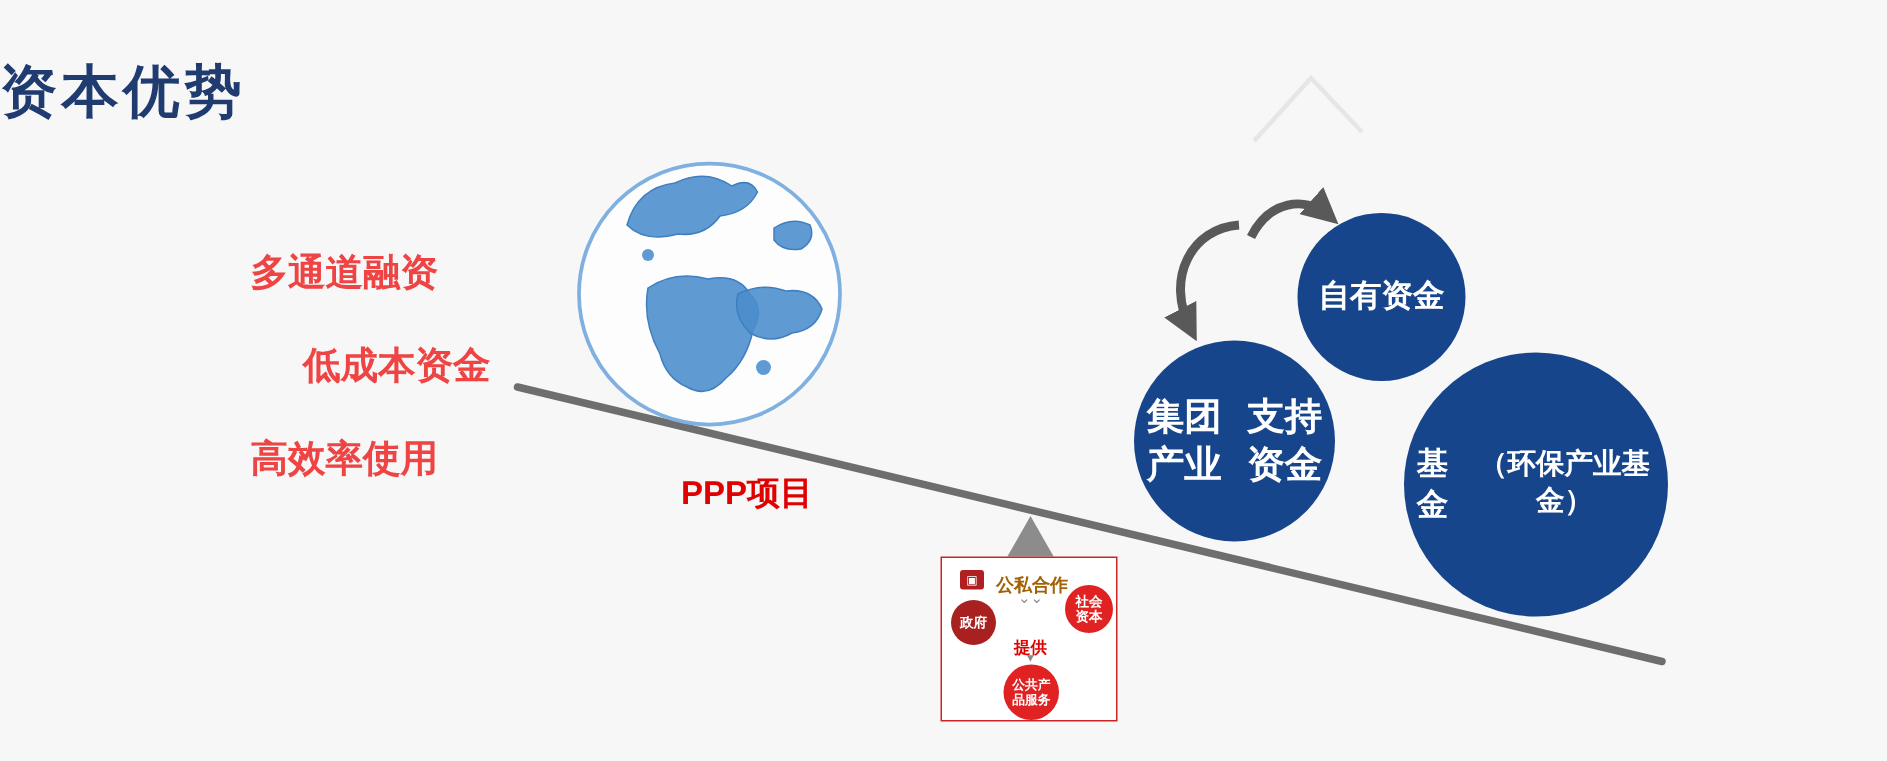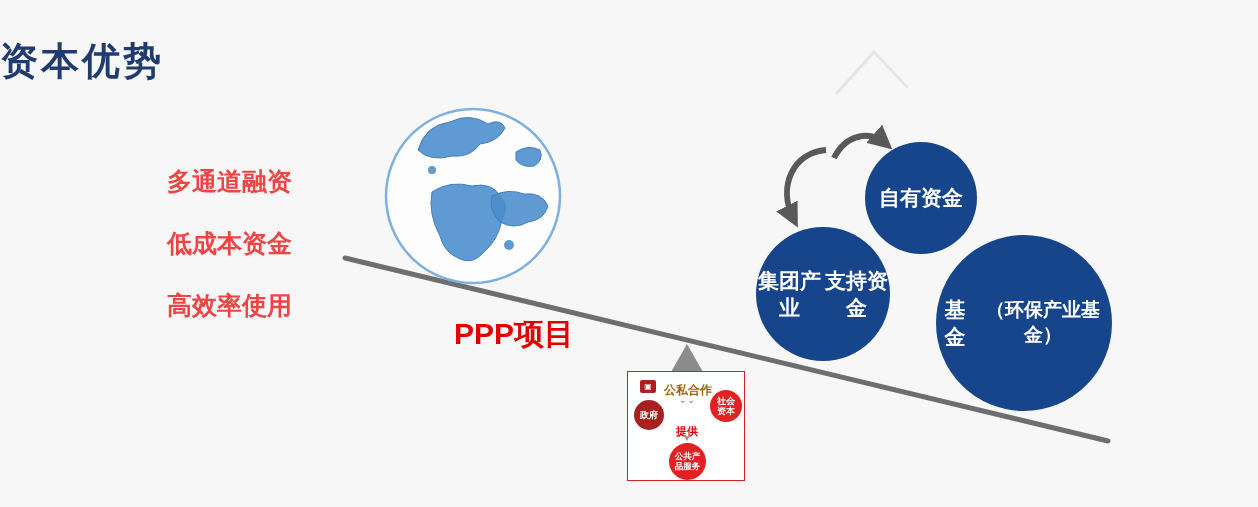--- a/index.html
+++ b/index.html
@@ -1,27 +1,27 @@
 <!DOCTYPE html>
 <html><head>
 <meta charset="utf-8">
 <style>
   html,body{margin:0;padding:0;background:#f7f7f7;font-family:"Liberation Sans","DejaVu Sans",sans-serif;}
   .canvas{position:relative;width:1258px;height:507px;background:#f7f7f7;overflow:hidden;}
   .layer{position:absolute;left:0;top:0;width:1258px;height:507px;}
   .title{position:absolute;top:36px;left:0;width:100%;
          font-size:38px;font-weight:bold;color:#1f3b70;letter-spacing:3px;}
   .left-point{position:absolute;left:167px;font-size:25px;font-weight:bold;color:#ef4444;}
-  .lp1{top:165px;} .lp2{top:227px;} .lp3{top:289px;}
-  .ppp-label{position:absolute;left:454px;top:314px;font-size:30px;font-weight:bold;color:#e00000;}
+  .lp1{top:165px;} .lp2{top:227px;margin-left:35px;} .lp3{top:289px;}
+  .ppp-label{position:absolute;left:454px;top:314px;font-size:22px;font-weight:bold;color:#e00000;}
   .circle{position:absolute;border-radius:50%;background:#17458c;color:#ffffff;
           display:flex;flex-direction:row;align-items:center;justify-content:center;
           text-align:center;font-weight:bold;line-height:1.3;}
   .c-own{left:865px;top:142px;width:112px;height:112px;font-size:21px;}
-  .c-group{left:756px;top:227px;width:134px;height:134px;font-size:21px;}
+  .c-group{left:756px;top:227px;width:134px;height:134px;font-size:25px;}
   .c-fund{left:936px;top:235px;width:176px;height:176px;font-size:21px;}
   .c-fund .sub{font-size:19px;}
   .ppp-box{position:absolute;left:627px;top:371px;width:118px;height:110px;
            background:#ffffff;border:1px solid #cc2222;box-sizing:border-box;}
   .ppp-box .hdr{position:absolute;left:36px;top:10px;font-size:12px;font-weight:bold;color:#a16207;}
   .gov-icon{position:absolute;left:12px;top:8px;width:16px;height:13px;background:#b02020;border-radius:2px;
             color:#fff;font-size:8px;line-height:13px;text-align:center;}
   .mini-circle{position:absolute;border-radius:50%;color:#ffffff;display:flex;flex-direction:column;
                align-items:center;justify-content:center;font-weight:bold;line-height:1.15;}
   .mc-gov{left:6px;top:28px;width:30px;height:30px;background:#a82020;font-size:9px;}

